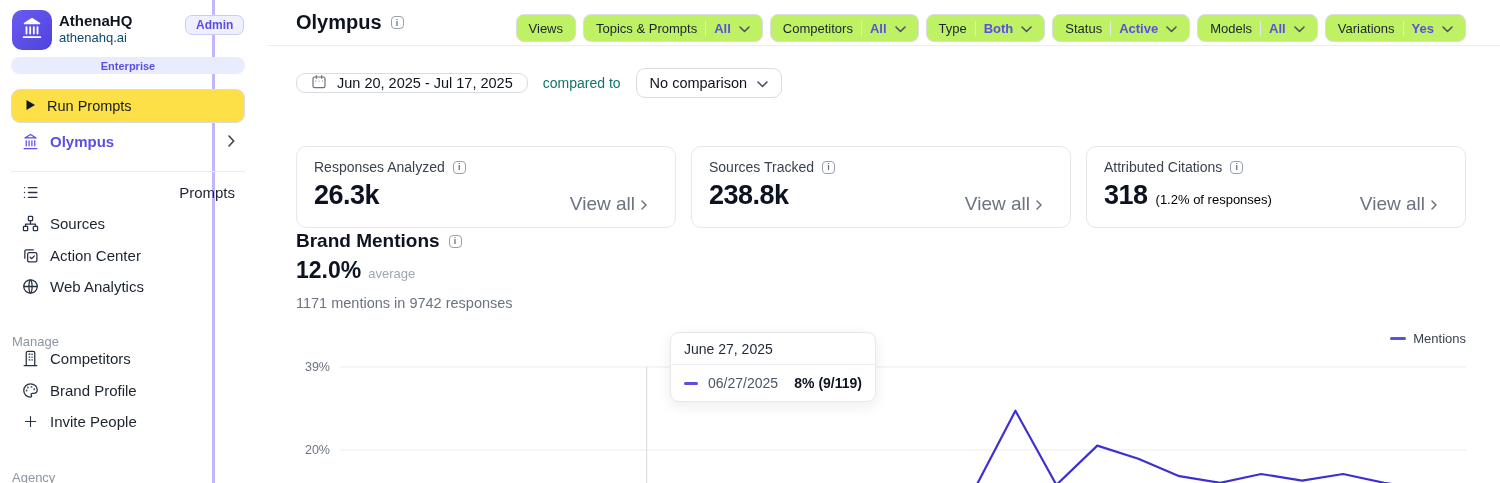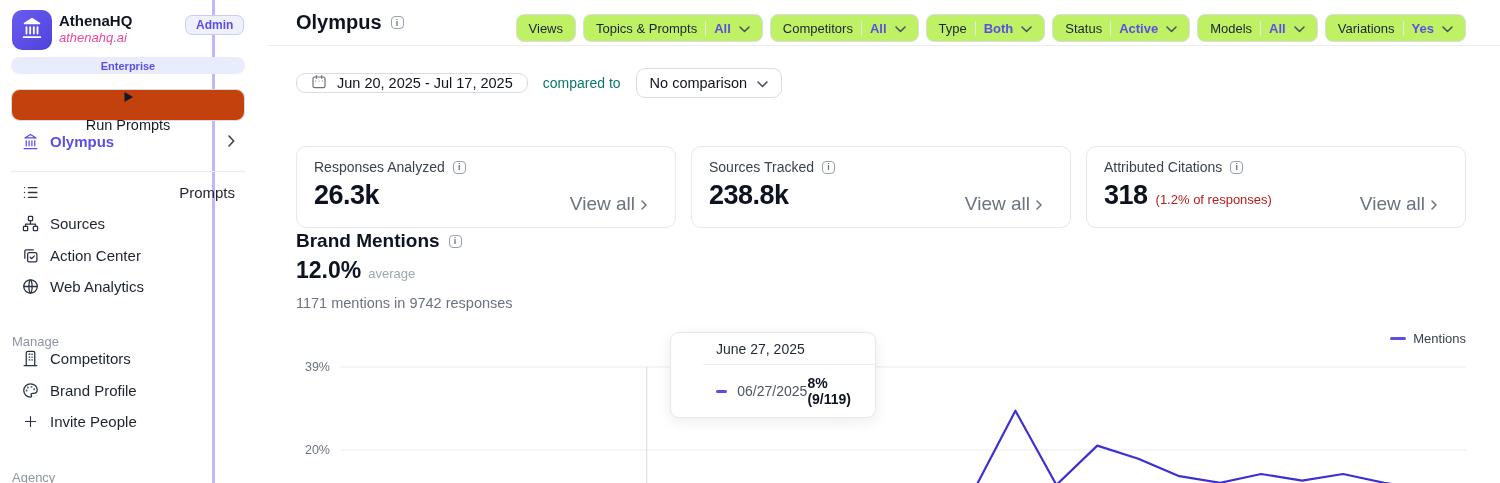--- a/index.html
+++ b/index.html
@@ -4,27 +4,27 @@
 <style>
   * { margin:0; padding:0; box-sizing:border-box; }
   body { background:#fff; font-family:"Liberation Sans","DejaVu Sans",sans-serif; }
   .page { position:relative; width:1500px; height:483px; background:#fff; overflow:hidden; }
 
   
   .sidebar { position:absolute; left:0; top:0; width:215px; height:483px; border-right:3px solid #c4b5fd; background:#fff; }
   .logo-tile { position:absolute; left:12px; top:10px; width:40px; height:40px; border-radius:10px;
     background:linear-gradient(135deg,#6a5cf0,#4f42dd); display:flex; align-items:center; justify-content:center; }
   .brand-name { position:absolute; left:59px; top:12px; font-size:15px; font-weight:700; color:#10141f; }
-  .brand-domain { position:absolute; left:59px; top:30px; font-size:13px; color:#ec4899;font-style:italic; }
+  .brand-domain { position:absolute; left:59px; top:30px; font-size:13px; color:#0c4a6e; }
   .admin-badge { position:absolute; left:185px; top:15px; font-size:12px; font-weight:700; color:#5b4ee4;
     background:#eef0fe; border:1px solid #c9cdf8; border-radius:7px; padding:2px 10px; }
   .plan-pill { position:absolute; left:11px; top:57px; width:234px; height:17px; background:#e9ecfd; border-radius:9px;
     display:flex; align-items:center; justify-content:center; font-size:11px; font-weight:700; color:#5b4ee4; }
   .run-btn { position:absolute; left:11px; top:89px; width:234px; height:32px; border:1px solid #d9dce3; border-radius:9px;
-    background:#c2410c; display:flex; align-items:center; gap:11px; padding:0 13px; font-size:14.5px; color:#161c28; cursor:pointer;flex-direction:column; }
+    background:#fde047; display:flex; align-items:center; gap:11px; padding:16px 13px; font-size:14.5px; color:#161c28; cursor:pointer; }
   .side-item { position:absolute; left:11px; width:234px; height:30px; display:flex; align-items:center; gap:11px;
     padding:0 10px; font-size:15px; color:#1c2430; border-radius:8px; cursor:pointer; }
   .side-item .icn { display:flex; width:18px; justify-content:center; }
   .side-item.active { color:#5b4ee4; font-weight:700; }
   .side-item .spacer { flex:1; }
   .side-divider { position:absolute; left:11px; top:171px; width:234px; height:1px; background:#e9ebf0; }
   .side-heading { position:absolute; left:12px; font-size:13px; color:#8d95a3;margin-top:12px; }
 
   
   .main { position:absolute; left:267px; top:0; right:0; height:483px; }
@@ -41,21 +41,21 @@
     border-radius:9px; background:#fff; font-size:14.5px; color:#10141f; cursor:pointer; }
   .compared { font-size:14px; color:#0f766e; padding:0 6px; }
   .cmp-btn { height:30px; display:flex; align-items:center; gap:10px; padding:0 13px; border:1px solid #d9dce3;
     border-radius:9px; background:#fff; font-size:14.5px; color:#10141f; cursor:pointer; }
 
   .cards { position:absolute; left:29px; top:118px; width:1170px; display:flex; gap:15px;margin-top:28px; }
   .card { position:relative; flex:1; height:82px; border:1px solid #e6e8ee; border-radius:10px; background:#fff; padding:12px 17px; }
   .card-title { display:flex; align-items:center; gap:8px; font-size:14px; color:#3a4250; }
   .card-value-row { margin-top:5px; display:flex; align-items:baseline; gap:8px; }
   .card-value { font-size:27px; font-weight:700; color:#0c1220; letter-spacing:-0.5px; }
-  .card-suffix { font-size:13px; color:#b91c1c; }
+  .card-suffix { font-size:13px; color:#000000; }
   .view-all { position:absolute; right:28px; bottom:12px; display:flex; align-items:center; gap:6px;
     font-size:19px; color:#6b7280; cursor:pointer; }
 
   .section-title { position:absolute; left:29px; top:230px; font-size:19px; font-weight:700; color:#0d1321; display:flex; align-items:center; gap:9px; }
   .avg-row { position:absolute; left:29px; top:257px; display:flex; align-items:baseline; gap:7px; }
   .avg-value { font-size:23px; font-weight:700; color:#0d1321; }
   .avg-label { font-size:13px; color:#a0a7b1; }
   .summary { position:absolute; left:29px; top:295px; font-size:14.5px; color:#6b7280; }
 
   
@@ -371,21 +371,21 @@
     </svg>
 
   <span class="tick tick-39" style="left: 300px; top: 360px;">39%</span>
   <span class="tick tick-20" style="left: 300px; top: 443px;">20%</span>
 
   <div class="legend" style="right: 34px; position: absolute; top: 331px;">
     <span class="legend-dash"></span>
     <span class="legend-label">Mentions</span>
   </div>
 
-  <div class="tooltip" style="left:670px; top:332px;padding-left:32px;">
+  <div class="tooltip" style="left:670px; top:332px;">
     <div class="tooltip-date">June 27, 2025</div>
     <div class="tooltip-row">
       <span class="tooltip-dash"></span>
       <span class="tooltip-series">06/27/2025</span>
       <span class="tooltip-value">8% (9/119)</span>
     </div>
   </div>
 
 </div>
 

